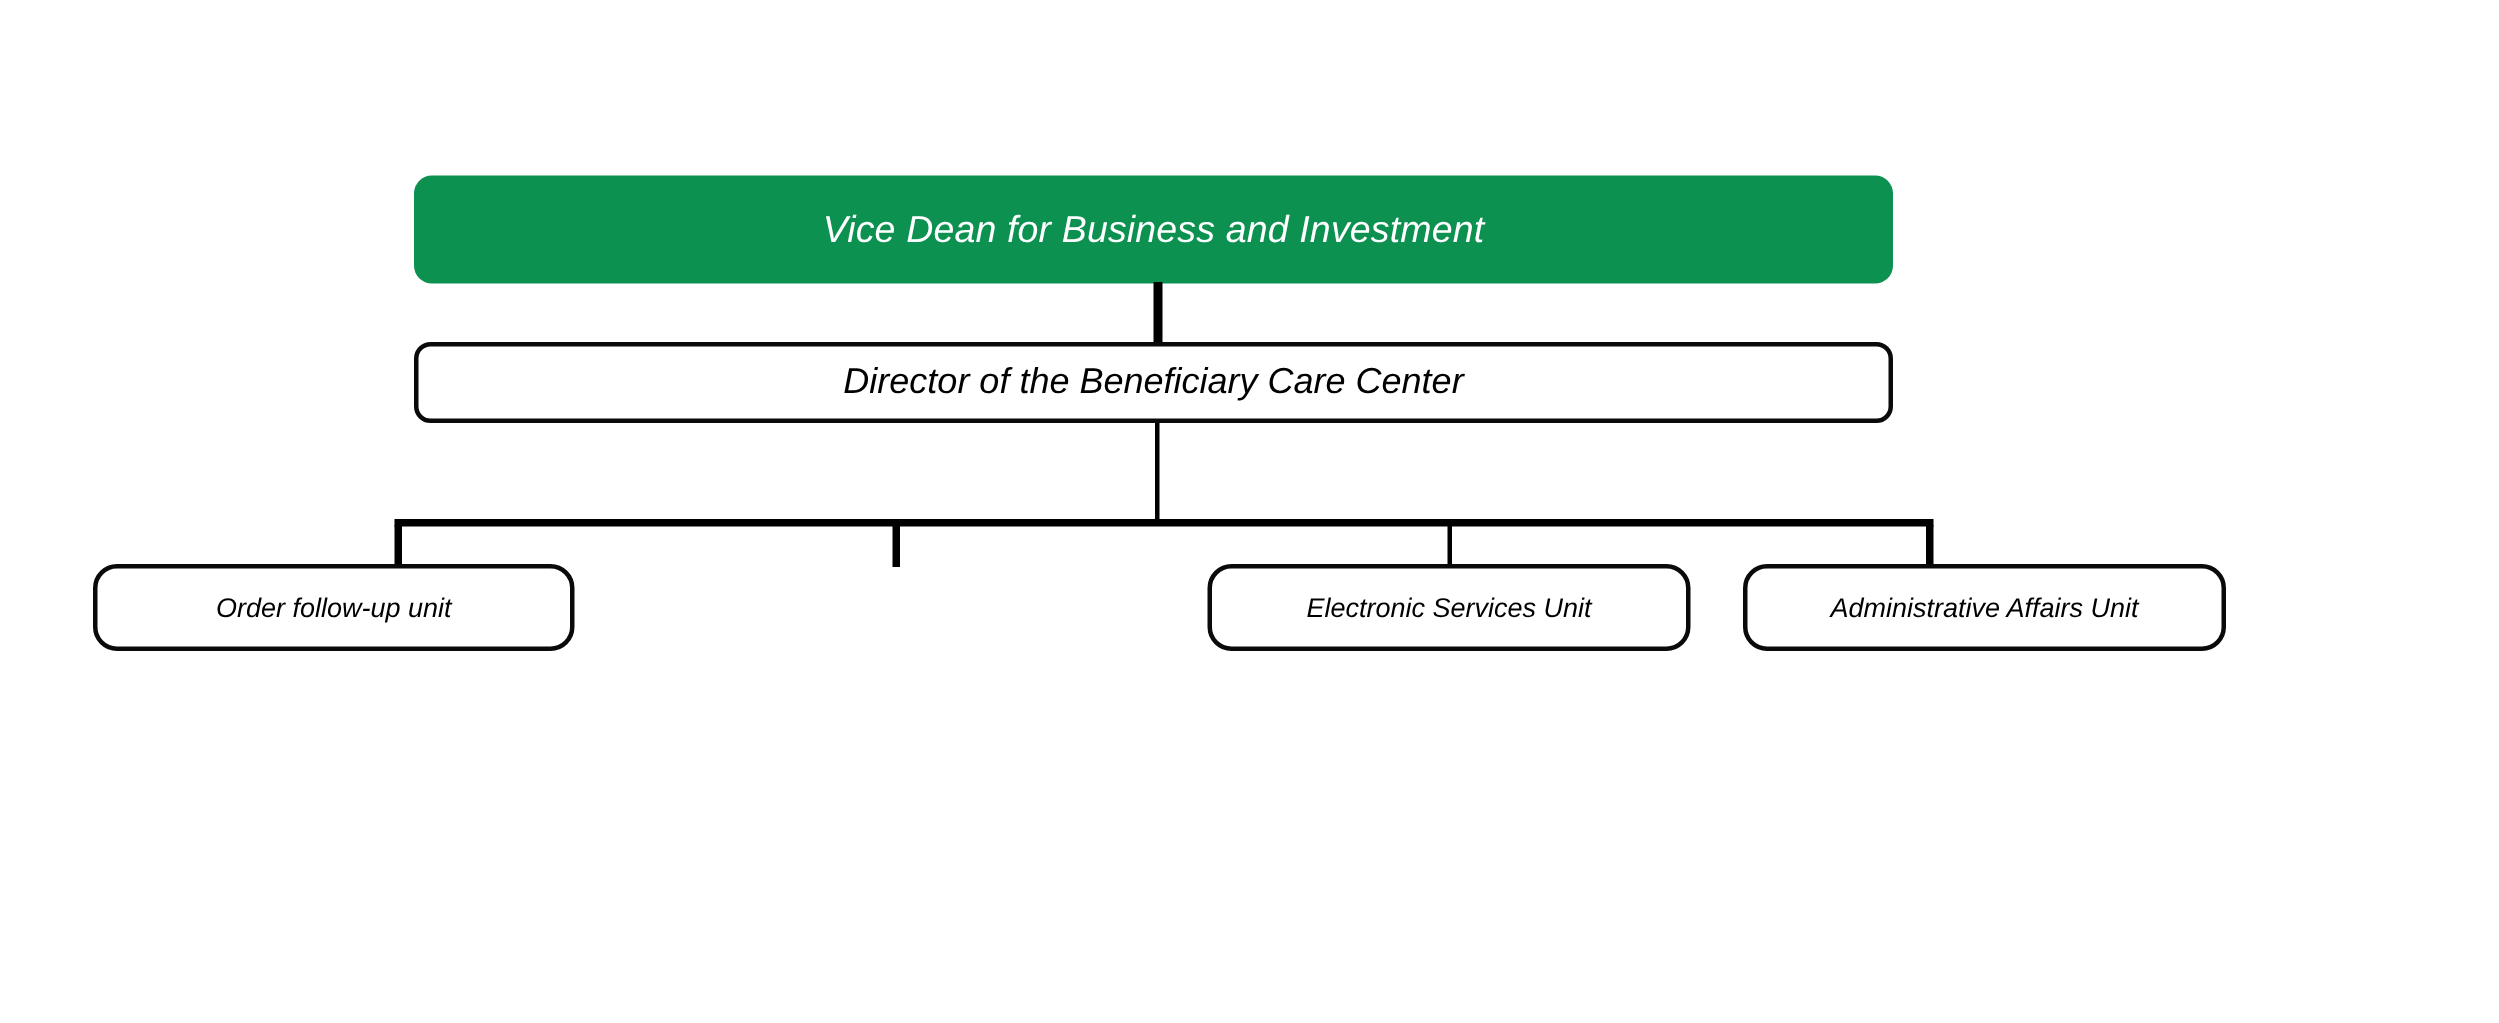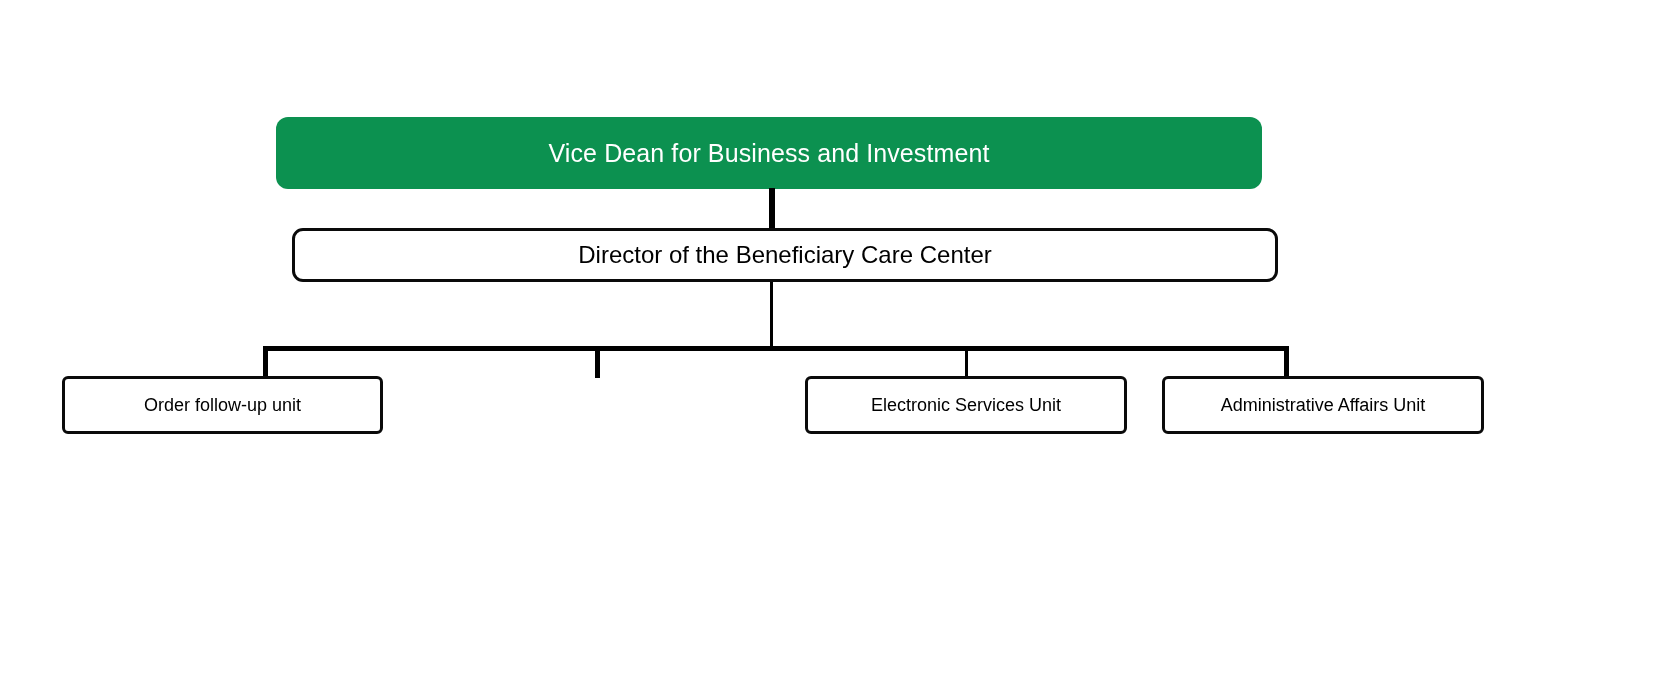--- a/index.html
+++ b/index.html
@@ -12,20 +12,21 @@
     font-family: "Liberation Sans", sans-serif;
     -webkit-font-smoothing: antialiased;
   }
 
   #org-chart-canvas {
     position: relative;
     width: 1611px;
     height: 682px;
     background: #ffffff;
     overflow: hidden;
+    font-style: italic;
   }
 
   
   .connector-v {
     position: absolute;
     background: #000000;
   }
   .connector-h {
     position: absolute;
     background: #000000;
@@ -56,21 +57,21 @@
     border: 3px solid #0a0a0a;
     border-radius: 11px;
     color: #000000;
     font-size: 24px;
     font-weight: 400;
     line-height: 1.15;
   }
 
   .node-leaf {
     border: 3px solid #0a0a0a;
-    border-radius: 6px;
+    border-radius: 16px;
     color: #000000;
     font-size: 18px;
     font-weight: 400;
     line-height: 1.15;
     text-align: center;
   }
 
   .node-label {
     display: block;
     padding: 0 14px;
@@ -81,21 +82,21 @@
 <body>
 
 <div id="org-chart-canvas">
 
   <div class="node node-root" style="left:276px; top:117px; width:986px; height:72px; background:#0C9150;">
     <span class="node-label">Vice Dean for Business and Investment</span>
   </div>
 
   <div class="connector-v" style="left:769px; top:188px; width:6px; height:42px;"></div>
 
-  <div class="node node-mid" style="left:292px; top:228px; width:986px; height:54px;">
+  <div class="node node-mid" style="left:276px; top:228px; width:986px; height:54px;">
     <span class="node-label">Director of the Beneficiary Care Center</span>
   </div>
 
   <div class="connector-v" style="left:770px; top:282px; width:3px; height:68px;"></div>
 
   <div class="connector-h" style="left:263px; top:346px; width:1026px; height:5px;"></div>
 
   <div class="connector-v" style="left:249px; top:327px; width:5px; height:0px;"></div>
 
   <div class="connector-v" style="left:249px; top:327px; width:0px; height:0px;"></div>

